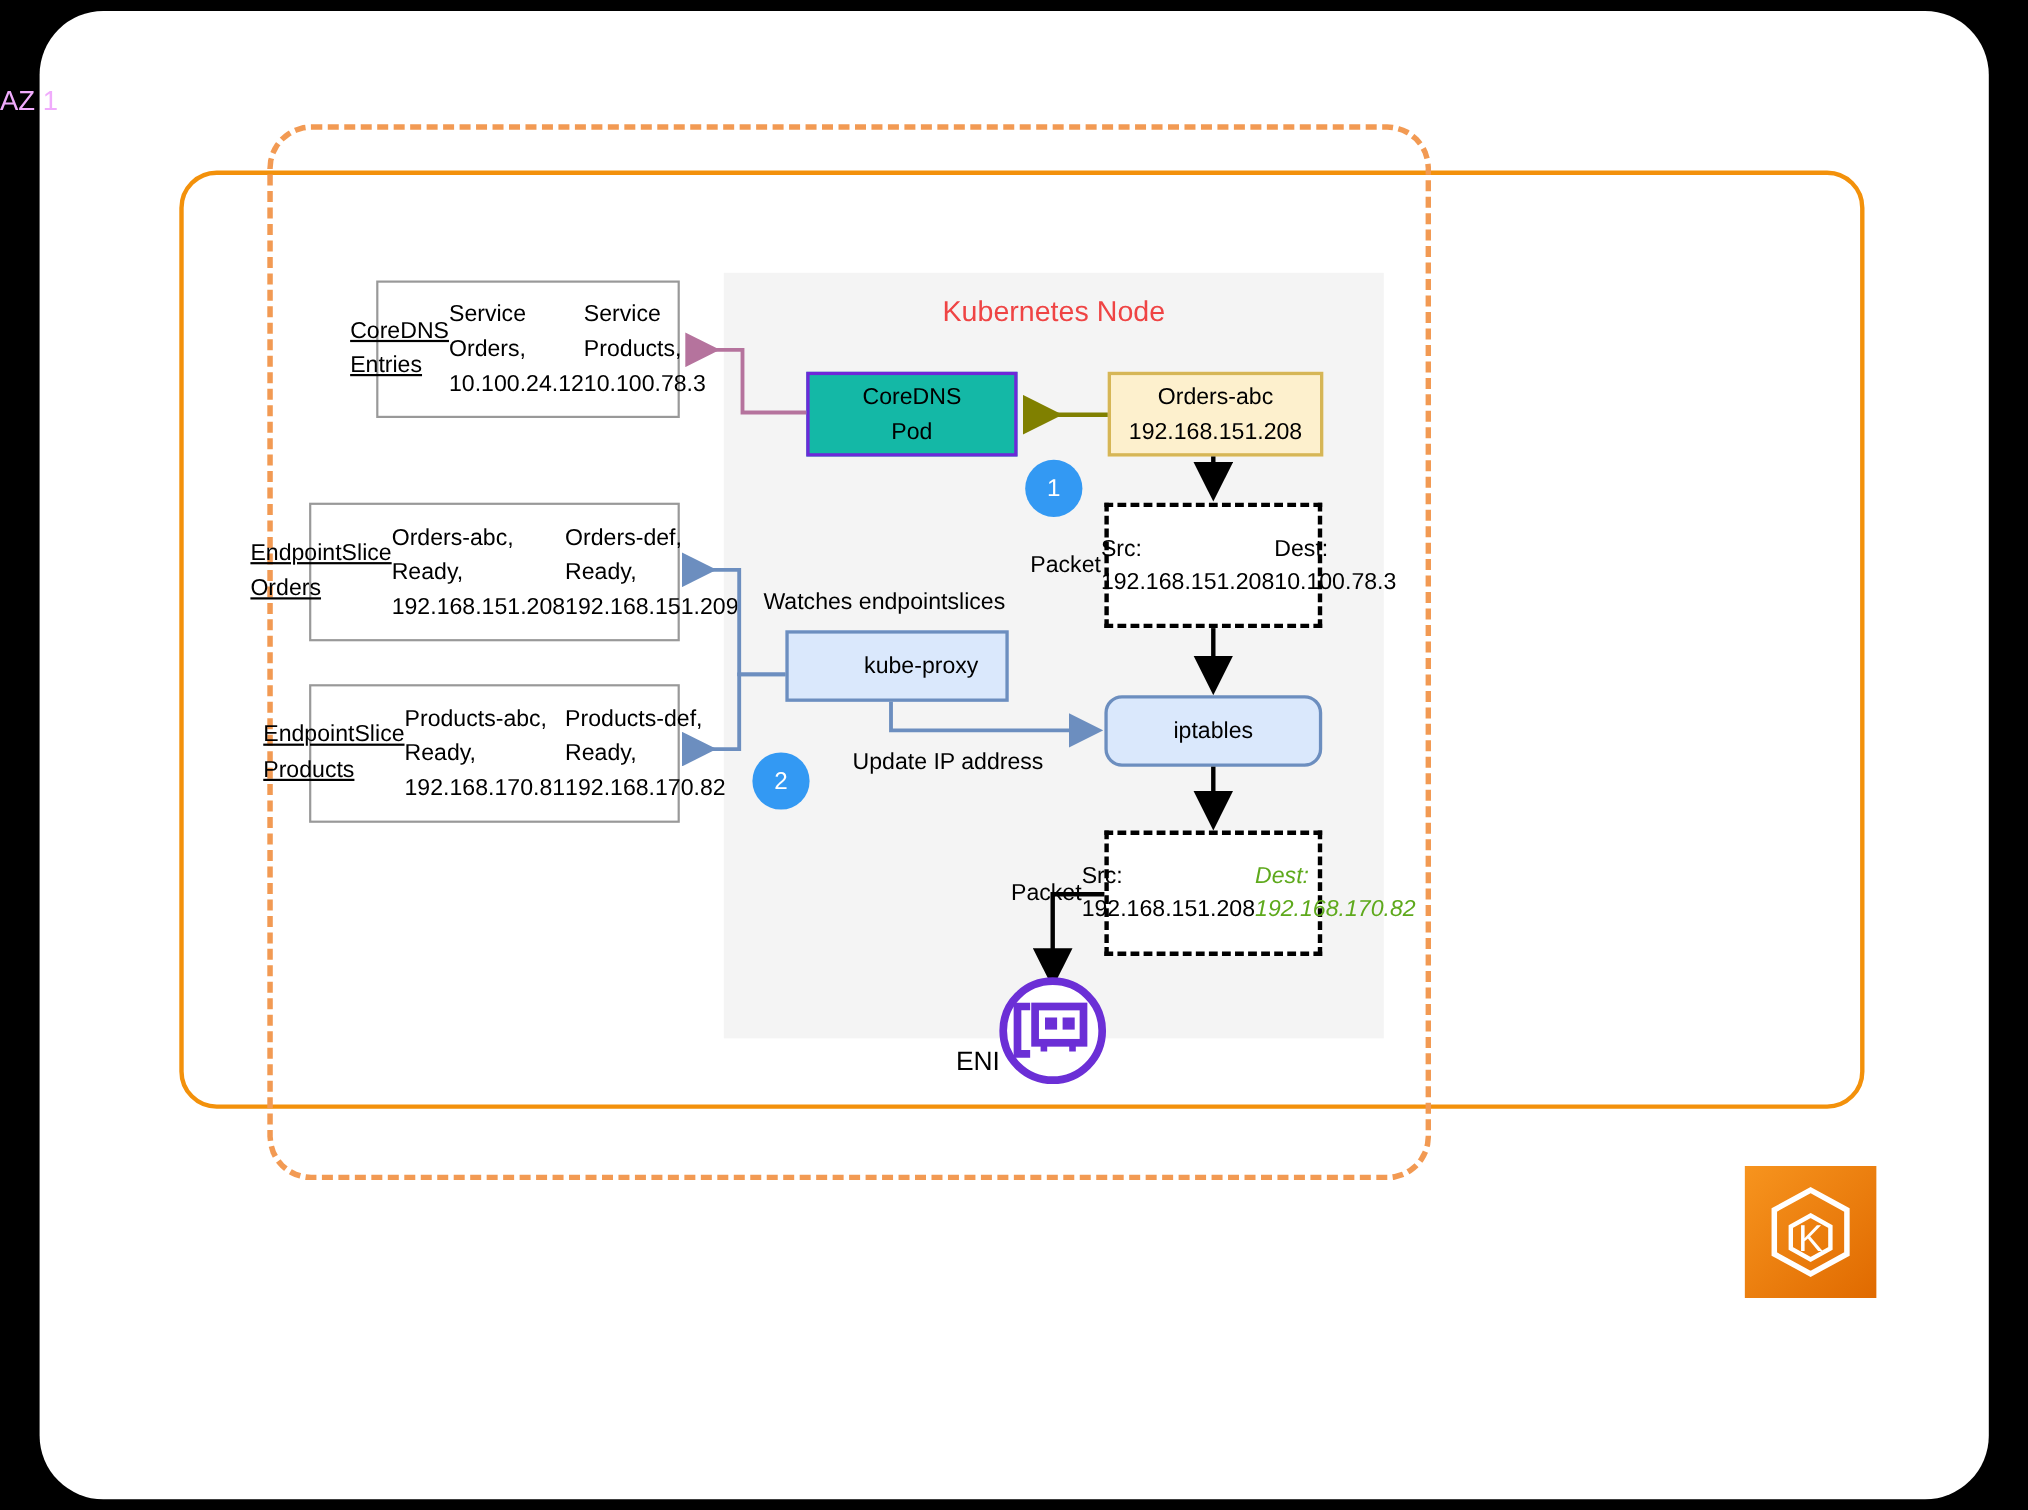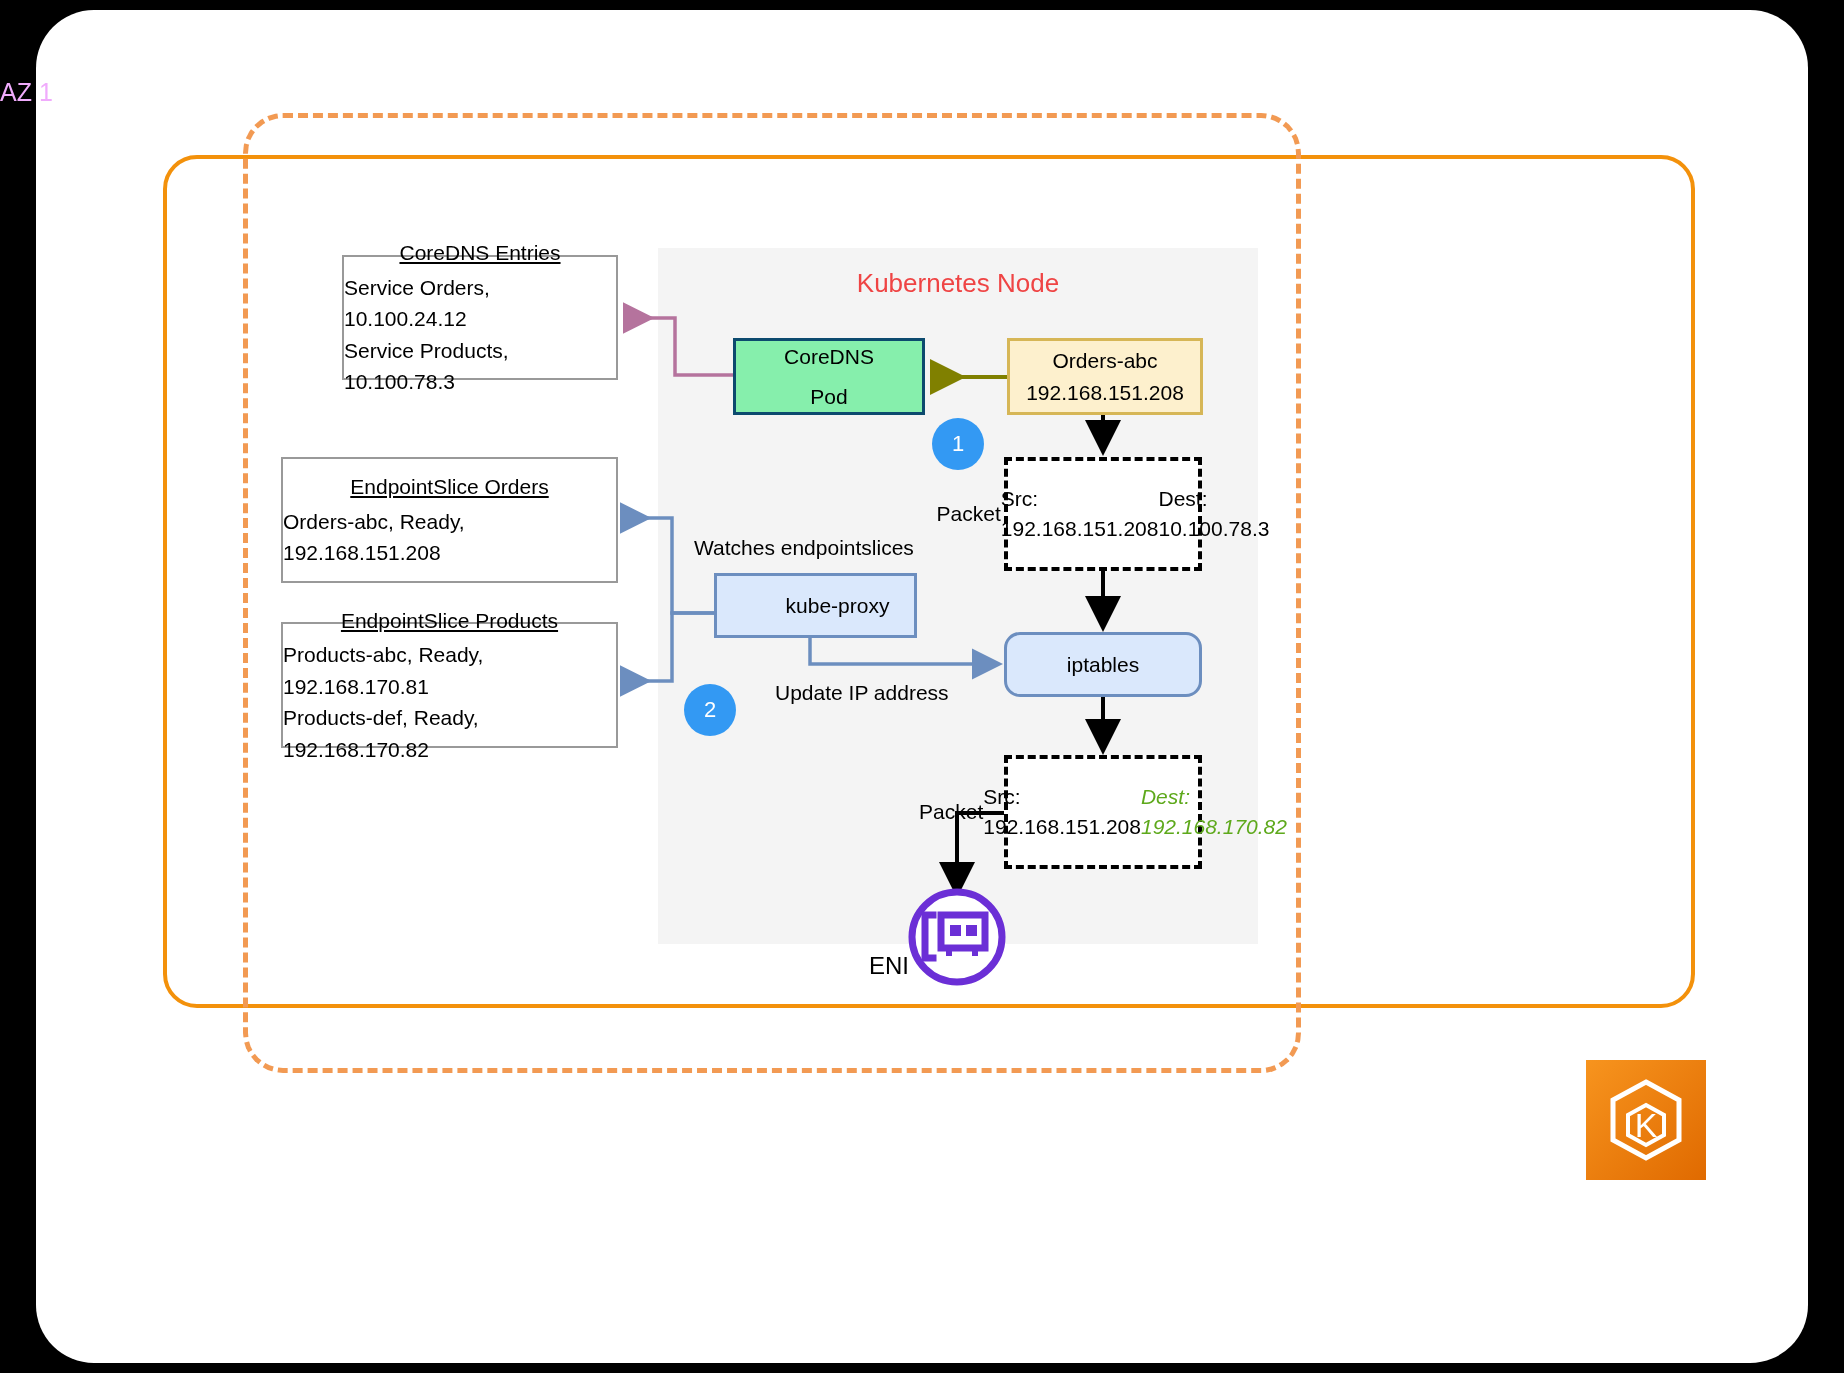--- a/index.html
+++ b/index.html
@@ -68,21 +68,21 @@
     font-size: 26px;
     color: #ef4444;
   }
   
   .infobox {
     position: absolute;
     background: #ffffff;
     border: 2px solid #999999;
     box-sizing: border-box;
     display: flex;
-    flex-direction: column;
+    flex-direction: row;
     align-items: center;
     justify-content: center;
     font-size: 21px;
     color: #000;
     line-height: 1.5;
   }
   .infobox .ttl {
     text-decoration: underline;
     margin-bottom: 3px;
   }
@@ -110,23 +110,22 @@
     box-sizing: border-box;
     display: flex;
     flex-direction: column;
     align-items: center;
     justify-content: center;
     font-size: 21px;
     color: #000;
     line-height: 1.5;
   }
   .coredns-pod {
-    background: #86efac;
-    border: 3px solid #0c4a6e;
-    justify-content: space-between;
+    background: #14b8a6;
+    border: 3px solid #6d28d9;
   }
   .orders-pod {
     background: #fdf0cd;
     border: 3px solid #d6b656;
   }
   .kube-proxy {
     background: #dae8fc;
     border: 3px solid #6c8ebf;
     padding-left: 44px;
   }
@@ -188,20 +187,21 @@
 
   <div class="infobox" style="left:342px; top:255px; width:276px; height:125px;">
     <div class="ttl">CoreDNS Entries</div>
     <div>Service Orders, 10.100.24.12</div>
     <div>Service Products, 10.100.78.3</div>
   </div>
 
   <div class="infobox" style="left:281px; top:457px; width:337px; height:126px;">
     <div class="ttl">EndpointSlice Orders</div>
     <div>Orders-abc, Ready, 192.168.151.208</div>
+    <div>Orders-def, Ready, 192.168.151.209</div>
   </div>
 
   <div class="infobox" style="left:281px; top:622px; width:337px; height:126px;">
     <div class="ttl">EndpointSlice Products</div>
     <div>Products-abc, Ready, 192.168.170.81</div>
     <div>Products-def, Ready, 192.168.170.82</div>
   </div>
 
   <div class="nodebox coredns-pod" style="left:733px; top:338px; width:192px; height:77px;">
     <div>CoreDNS</div>

